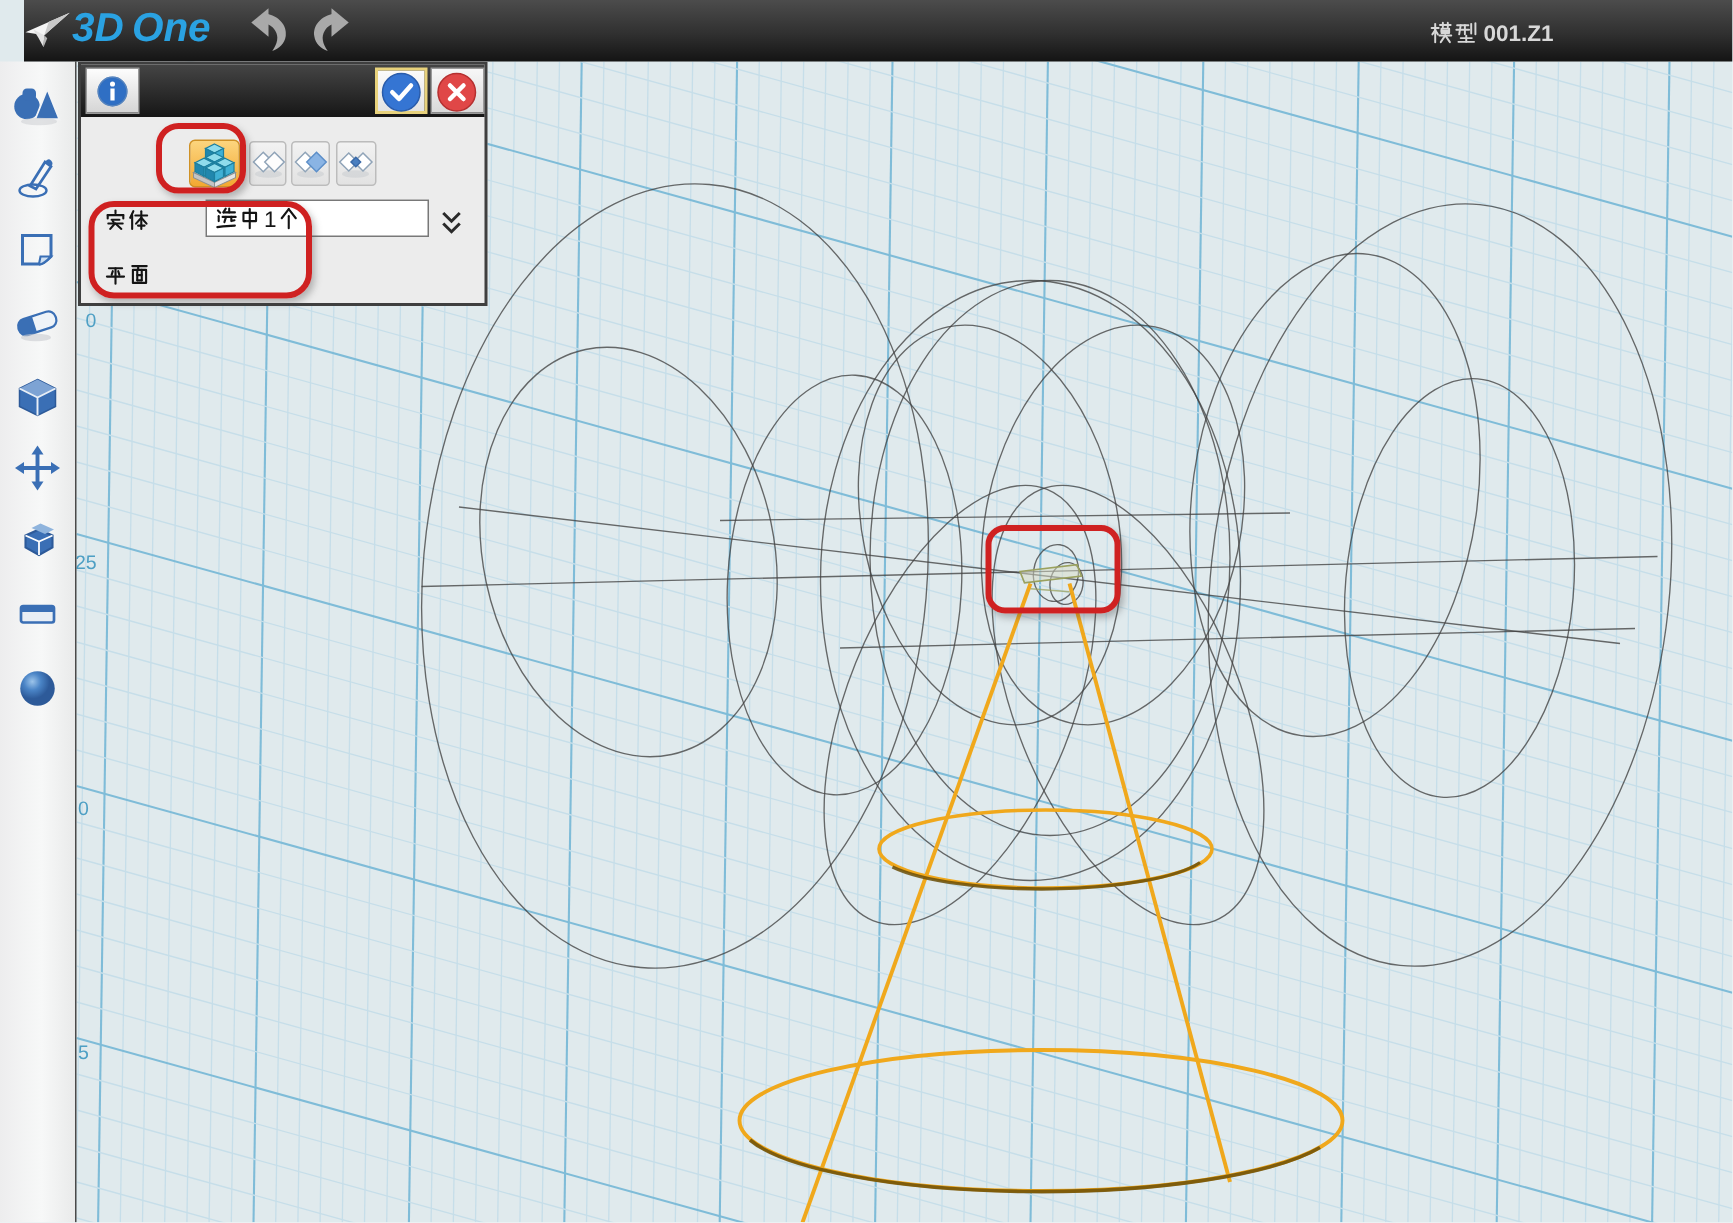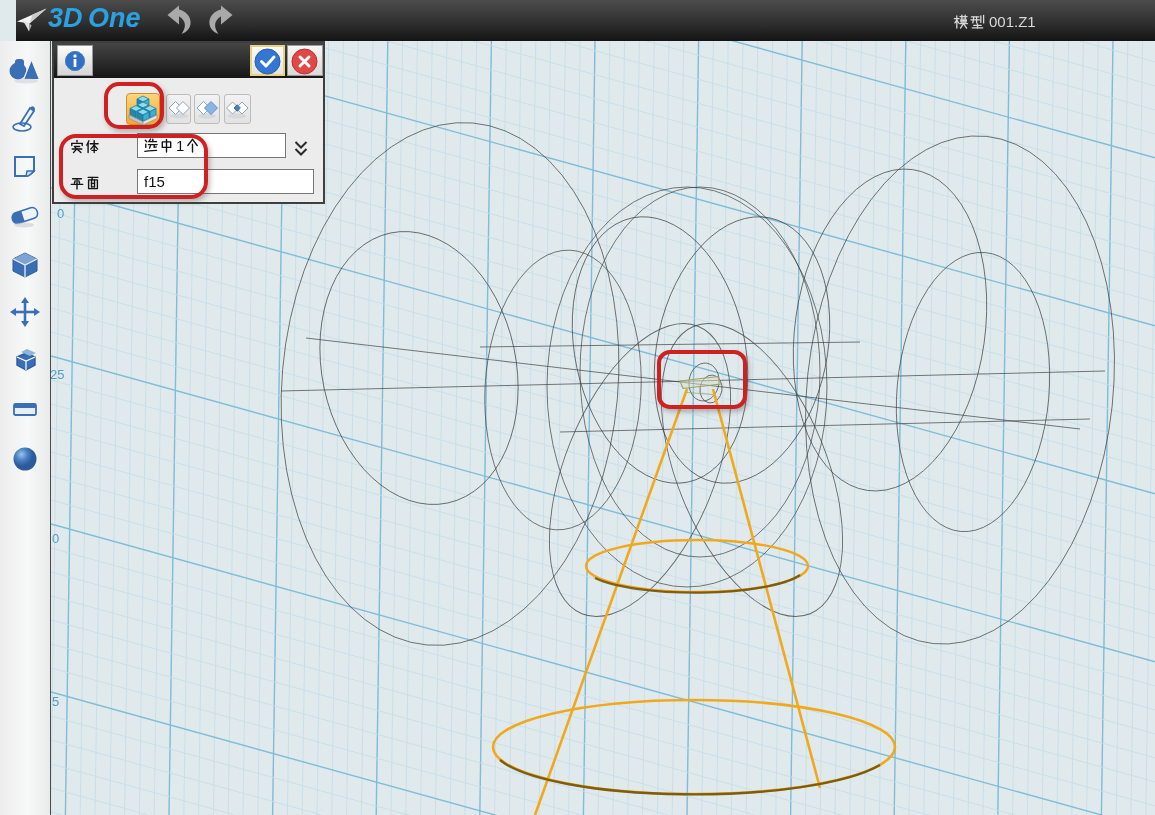--- a/index.html
+++ b/index.html
@@ -1,18 +1,18 @@
 <!DOCTYPE html>
 <html><head><meta charset="utf-8">
 <style>
 html,body{margin:0;padding:0;width:1155px;height:815px;overflow:hidden;font-family:"Liberation Sans",sans-serif;}
 #page{position:relative;width:1155px;height:815px;background:#e0eaed;overflow:hidden;}
 #topbar{position:absolute;left:0;top:0;width:1155px;height:41px;background:linear-gradient(#4c4c4c,#303030 55%,#141414);z-index:30;margin-left:16px;}
 #logo{position:absolute;left:32px;top:3px;font-style:italic;font-weight:bold;font-size:27px;color:#2aa2e2;}
-#mtitle{position:absolute;left:953px;top:13px;z-index:31;}
+#mtitle{position:absolute;left:953px;top:13px;z-index:31;font-weight:bold;}
 #sidebar{position:absolute;left:0;top:41px;width:51px;height:774px;background:linear-gradient(90deg,#ededee,#f7f8f8 55%,#e9eaea);border-right:1.5px solid #4a4a4a;box-sizing:border-box;z-index:20;}
 #canvas{position:absolute;left:51px;top:41px;width:1104px;height:774px;z-index:1;}
 #panel{position:absolute;left:52px;top:41px;width:273px;height:163px;background:#ececec;border:2px solid #3f3f3f;box-sizing:border-box;z-index:40;}
 .rrect{position:absolute;border:4.5px solid #cf2121;box-sizing:border-box;z-index:60;box-shadow:2px 3px 5px rgba(70,70,70,0.35);}
 #titlebar{position:absolute;left:0;top:0;width:269px;height:35px;background:linear-gradient(#454545,#161616);}
 .tbtn{position:absolute;top:2px;height:31px;box-sizing:border-box;}
 #infobtn{left:3px;width:36px;background:linear-gradient(#fdfdfd,#d5d5d5);border:1px solid #9a9a9a;}
 #okbtn{left:196px;width:35px;background:linear-gradient(#fbfbfb,#e3e3e3);border:2px solid #e8d27c;}
 #xbtn{left:233px;width:36px;background:linear-gradient(#f7f7f7,#d9d9d9);border:1px solid #9a9a9a;}
 .ibtn{position:absolute;top:51px;height:30px;box-sizing:border-box;border:1px solid #bcbcbc;border-radius:3px;background:linear-gradient(#f2f2f2,#e2e2e2);}
@@ -387,17 +387,16 @@
           <polyline points="1.3,10.4 12.7,10.4" fill="none" stroke="#141414" stroke-width="1.4" stroke-linecap="round" stroke-linejoin="round"></polyline>
           <polyline points="7.0,4.8 7.0,15.1" fill="none" stroke="#141414" stroke-width="1.4" stroke-linecap="round" stroke-linejoin="round"></polyline>
           <polyline points="18.2,3.4 27.8,3.4" fill="none" stroke="#141414" stroke-width="1.4" stroke-linecap="round" stroke-linejoin="round"></polyline>
           <polyline points="22.1,3.4 22.1,5.9" fill="none" stroke="#141414" stroke-width="1.4" stroke-linecap="round" stroke-linejoin="round"></polyline>
           <polyline points="18.6,5.9 27.4,5.9 27.4,14.6 18.6,14.6 18.6,5.9" fill="none" stroke="#141414" stroke-width="1.4" stroke-linecap="round" stroke-linejoin="round"></polyline>
           <polyline points="21.5,5.9 21.5,12.9" fill="none" stroke="#141414" stroke-width="1.4" stroke-linecap="round" stroke-linejoin="round"></polyline>
           <polyline points="24.5,5.9 24.5,12.9" fill="none" stroke="#141414" stroke-width="1.4" stroke-linecap="round" stroke-linejoin="round"></polyline>
           <polyline points="21.5,9.4 24.5,9.4" fill="none" stroke="#141414" stroke-width="1.4" stroke-linecap="round" stroke-linejoin="round"></polyline>
           <polyline points="21.5,12.9 24.5,12.9" fill="none" stroke="#141414" stroke-width="1.4" stroke-linecap="round" stroke-linejoin="round"></polyline>
         </svg></div>
-      <div class="finput" style="left:83px;top:126px;width:177px;height:25px;padding:3px 0 0 6px;">f15</div>
     </div>
   <div class="rrect" style="left:104px;top:82px;width:60px;height:47px;border-radius:15px;"></div>
     <div class="rrect" style="left:59px;top:134px;width:149px;height:65px;border-radius:17px;"></div>
     <div class="rrect" style="left:657px;top:350px;width:90px;height:59px;border-radius:13px;"></div>
 </div>
 </body></html>

